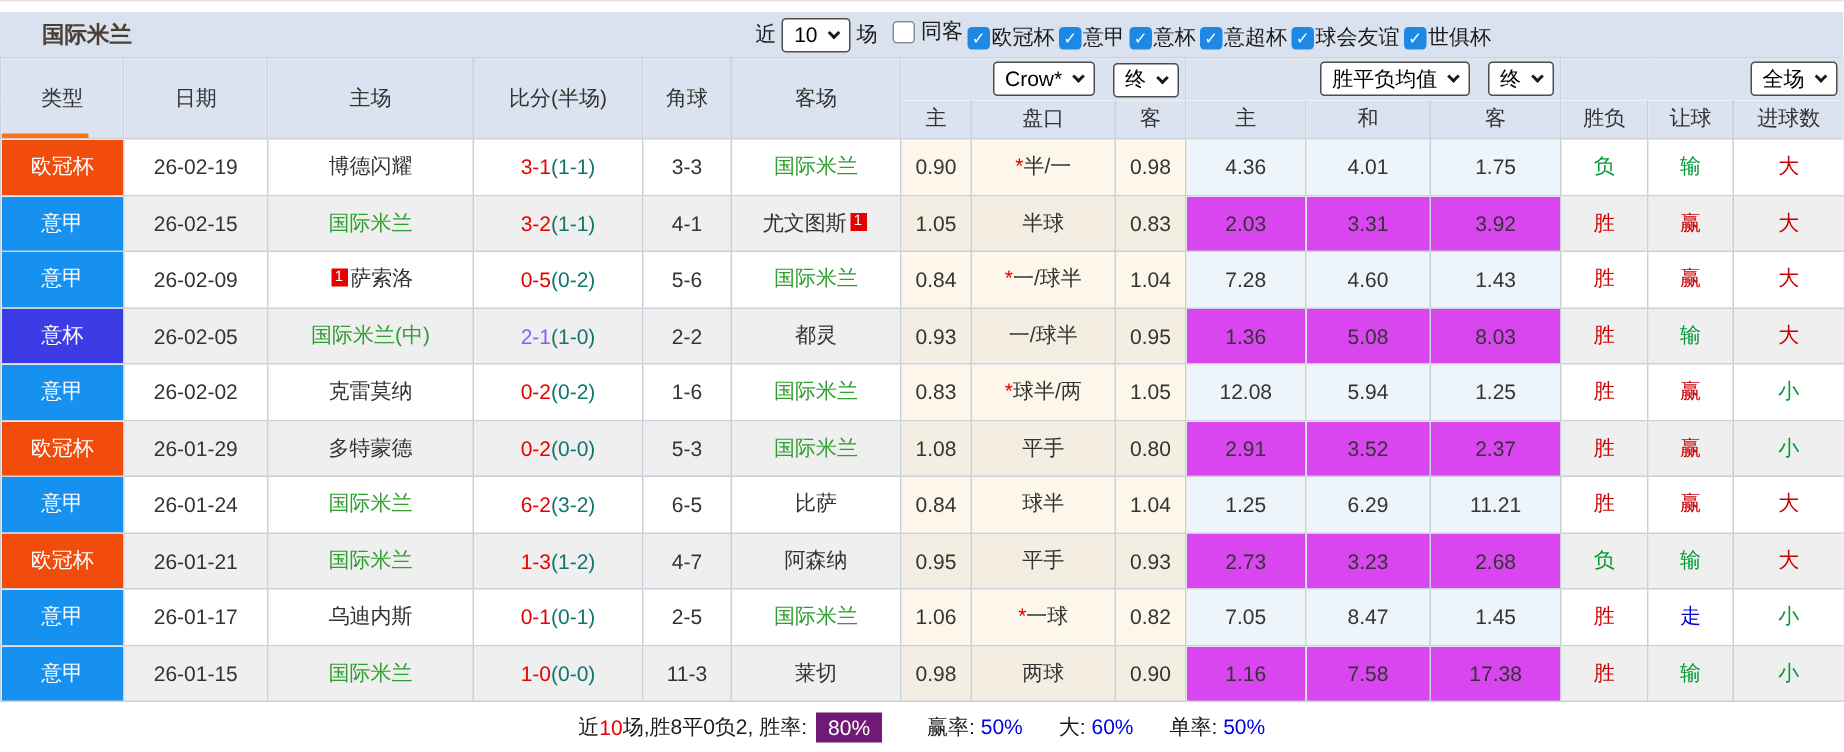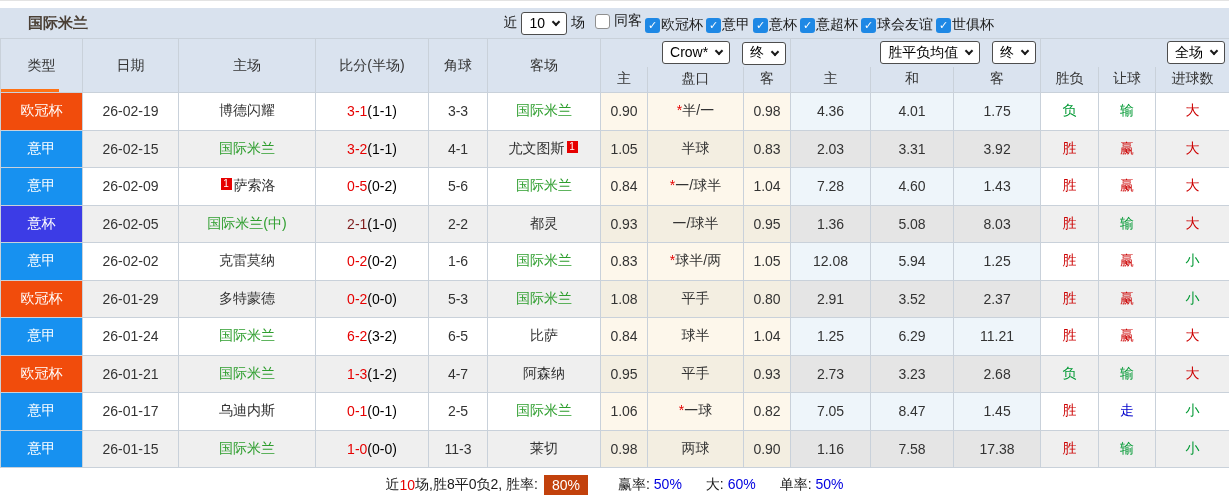--- a/index.html
+++ b/index.html
@@ -38,23 +38,23 @@
   .sort-bar { position:absolute; left:0; bottom:0; height:3px; width:72%; display:block; }
   .selgroup { text-align:right; }
   .selgroup .sel { margin:0 4px; }
 
   tbody tr { height:37.5px; }
   tbody tr.odd td { background:#ffffff; }
   tbody tr.even td { background:#efefef; }
   tbody tr.odd td.crow { background:#fdf7eb; }
   tbody tr.even td.crow { background:#f3eee1; }
   tbody tr.odd td.avg { background:#eef5fa; }
-  tbody tr.even td.avg { background:#e5e5e5; }
+  tbody tr.even td.avg { background:#d946ef; }
   td.league-badge { color:#fff; }
-  .ht { color:#000000; }
+  .ht { color:#0f766e; }
   .rc { display:inline-block; color:#fff; font-size:10px; line-height:12px; width:11px;
         text-align:center; vertical-align:3px; margin:0 2px; }
 
   .footer { height:34px; display:flex; align-items:center; justify-content:center; font-size:14px; color:#1a1a1a; background:#fff; }
   .rate-badge { color:#fff; padding:2px 8px; margin:0 6px; font-size:14px; }
   .f-item { margin-left:24px; }
 </style>
 </head>
 <body>
 
@@ -213,21 +213,21 @@
           <td class="avg">4.60</td>
           <td class="avg">1.43</td>
           <td class="res" style="color: rgb(204, 0, 0);">胜</td>
           <td class="res" style="color: rgb(204, 0, 0);">赢</td>
           <td class="res" style="color: rgb(204, 0, 0);">大</td>
         </tr>
         <tr class="even">
           <td class="league-badge" style="background-color: rgb(60, 60, 230);">意杯</td>
           <td>26-02-05</td>
           <td><span style="color: rgb(46, 158, 46);">国际米兰(中)</span></td>
-          <td><span style="color: #7f1d1d;">2-1</span><span class="ht">(1-0)</span></td>
+          <td><span style="color: #8b5cf6;">2-1</span><span class="ht">(1-0)</span></td>
           <td>2-2</td>
           <td><span>都灵</span></td>
           <td class="crow">0.93</td>
           <td class="crow"><span>一/球半</span></td>
           <td class="crow">0.95</td>
           <td class="avg">1.36</td>
           <td class="avg">5.08</td>
           <td class="avg">8.03</td>
           <td class="res" style="color: rgb(204, 0, 0);">胜</td>
           <td class="res" style="color: rgb(0, 153, 51);">输</td>
@@ -335,21 +335,21 @@
           <td class="res" style="color: rgb(0, 153, 51);">输</td>
           <td class="res" style="color: rgb(0, 153, 51);">小</td>
         </tr>
       </tbody>
   </table>
 
   <div class="footer">
     <span>近</span>
     <span style="color: rgb(230, 0, 0);">10</span>
     <span>场,胜8平0负2, 胜率:</span>
-    <span class="rate-badge" style="background-color: #c2410c;">80%</span>
+    <span class="rate-badge" style="background-color: #701a75;">80%</span>
     <span class="f-item">
       <span>赢率:</span>
       <span style="color: rgb(0, 0, 224);">50%</span>
     </span>
     <span class="f-item">
       <span>大:</span>
       <span style="color: rgb(0, 0, 224);">60%</span>
     </span>
     <span class="f-item">
       <span>单率:</span>

